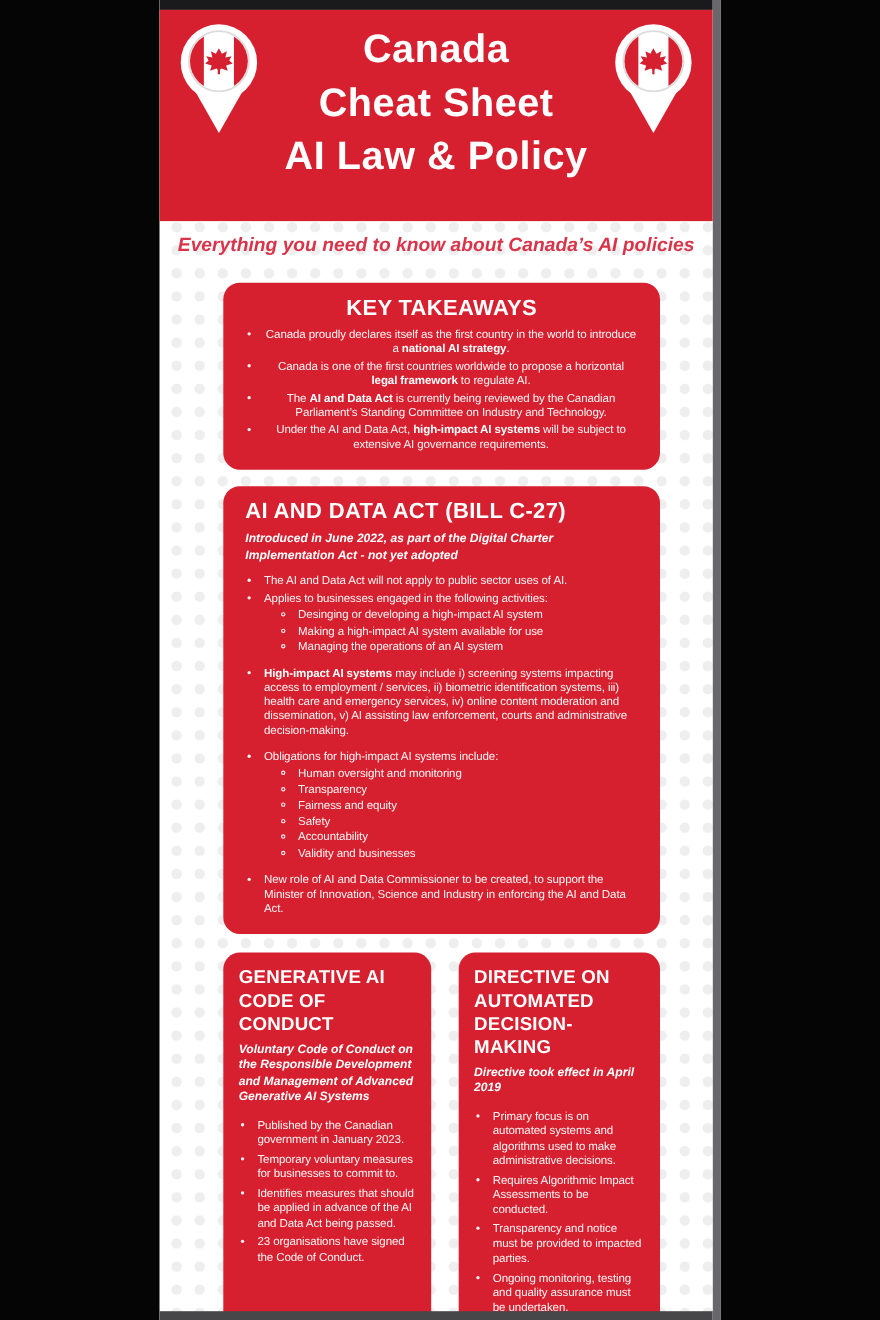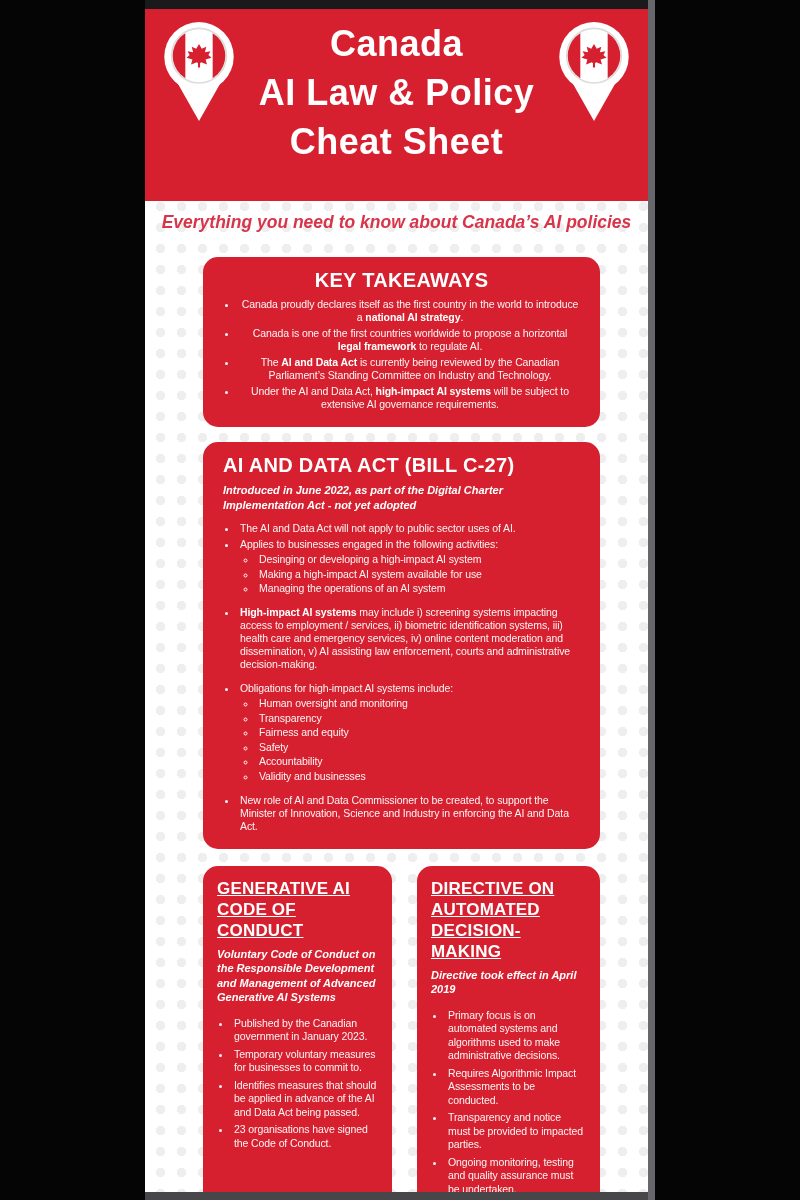--- a/index.html
+++ b/index.html
@@ -66,30 +66,30 @@
     font-weight: 700;
     font-size: 11px;
     line-height: 14.5px;
     color: #ffffff;
     margin: 4px 0 10px;
   }
   .box ul { list-style: disc; padding-left: 15px; font-size: 10.5px; line-height: 13px; letter-spacing: -0.1px; }
   .box ul li { padding-left: 2px; margin-bottom: 3px; }
   .box ul li.gap { margin-top: 11px; }
   .box ul ul { list-style: circle; padding-left: 17px; margin-top: 2px; }
-  .box ul ul li { margin-bottom: 1.5px; }
+  .box ul ul li { margin-bottom: 1.5px; margin-left: 12px; }
   .box b { font-weight: 700; color: #ffffff; }
 
   .box-key { min-height: 145px; margin-bottom: 15px; text-align: center; }
   .box-aida { min-height: 380px; margin-bottom: 17px; }
   .box-aida ul { margin-top: 8px; }
 
   .two-col { display: flex; gap: 25px; margin-bottom: 14px; }
   .two-col .box { padding: 12px 14px 13px; }
-  .two-col .box h2 { font-size: 17px; line-height: 21px; letter-spacing: 0.2px; text-decoration: underline; }
+  .two-col .box h2 { font-size: 17px; line-height: 21px; letter-spacing: 0.2px; }
   .two-col .box .note { margin: 6px 0 12px; }
   .two-col .box ul { line-height: 13.5px; }
   .two-col .box ul li { margin-bottom: 4px; }
   .box-gen { flex: 0 0 189px; min-height: 247px; }
   .box-dir { flex: 1; min-height: 252px; }
 
   .box-next { min-height: 140px; }
 </style>
 </head>
 <body>
@@ -107,22 +107,22 @@
         </clipPath>
       <g clip-path="url(#flagclip)">
         <rect x="8" y="5" width="15" height="56" fill="#d6202f"></rect>
         <rect x="49" y="5" width="15" height="56" fill="#d6202f"></rect>
         <path transform="translate(36,33) scale(0.33)" fill="#d6202f" d="M0 -34 L8 -20 L21 -26 L17 -10 L33 -13 L27 -2 L36 6 L19 11 L23 25 L6 19 L3 22 L3 34 L-3 34 L-3 22 L-6 19 L-23 25 L-19 11 L-36 6 L-27 -2 L-33 -13 L-17 -10 L-21 -26 L-8 -20 Z"></path>
       </g>
     </svg>
 
     <div class="title">
       <div class="title-line">Canada</div>
+      <div class="title-line">Cheat Sheet</div>
       <div class="title-line">AI Law &amp; Policy</div>
-      <div class="title-line">Cheat Sheet</div>
     </div>
 
     <svg class="pin pin-right" viewBox="0 0 72 96">
       <circle cx="36" cy="34" r="33" fill="#ffffff"></circle>
       <polygon points="15,58 57,58 36,95" fill="#ffffff"></polygon>
       <circle cx="36" cy="33" r="26" fill="#ffffff" stroke="#dcdcdc" stroke-width="1.5"></circle>
       <clipPath id="flagclip2">
           <circle cx="36" cy="33" r="25"></circle>
         </clipPath>
       <g clip-path="url(#flagclip2)">

